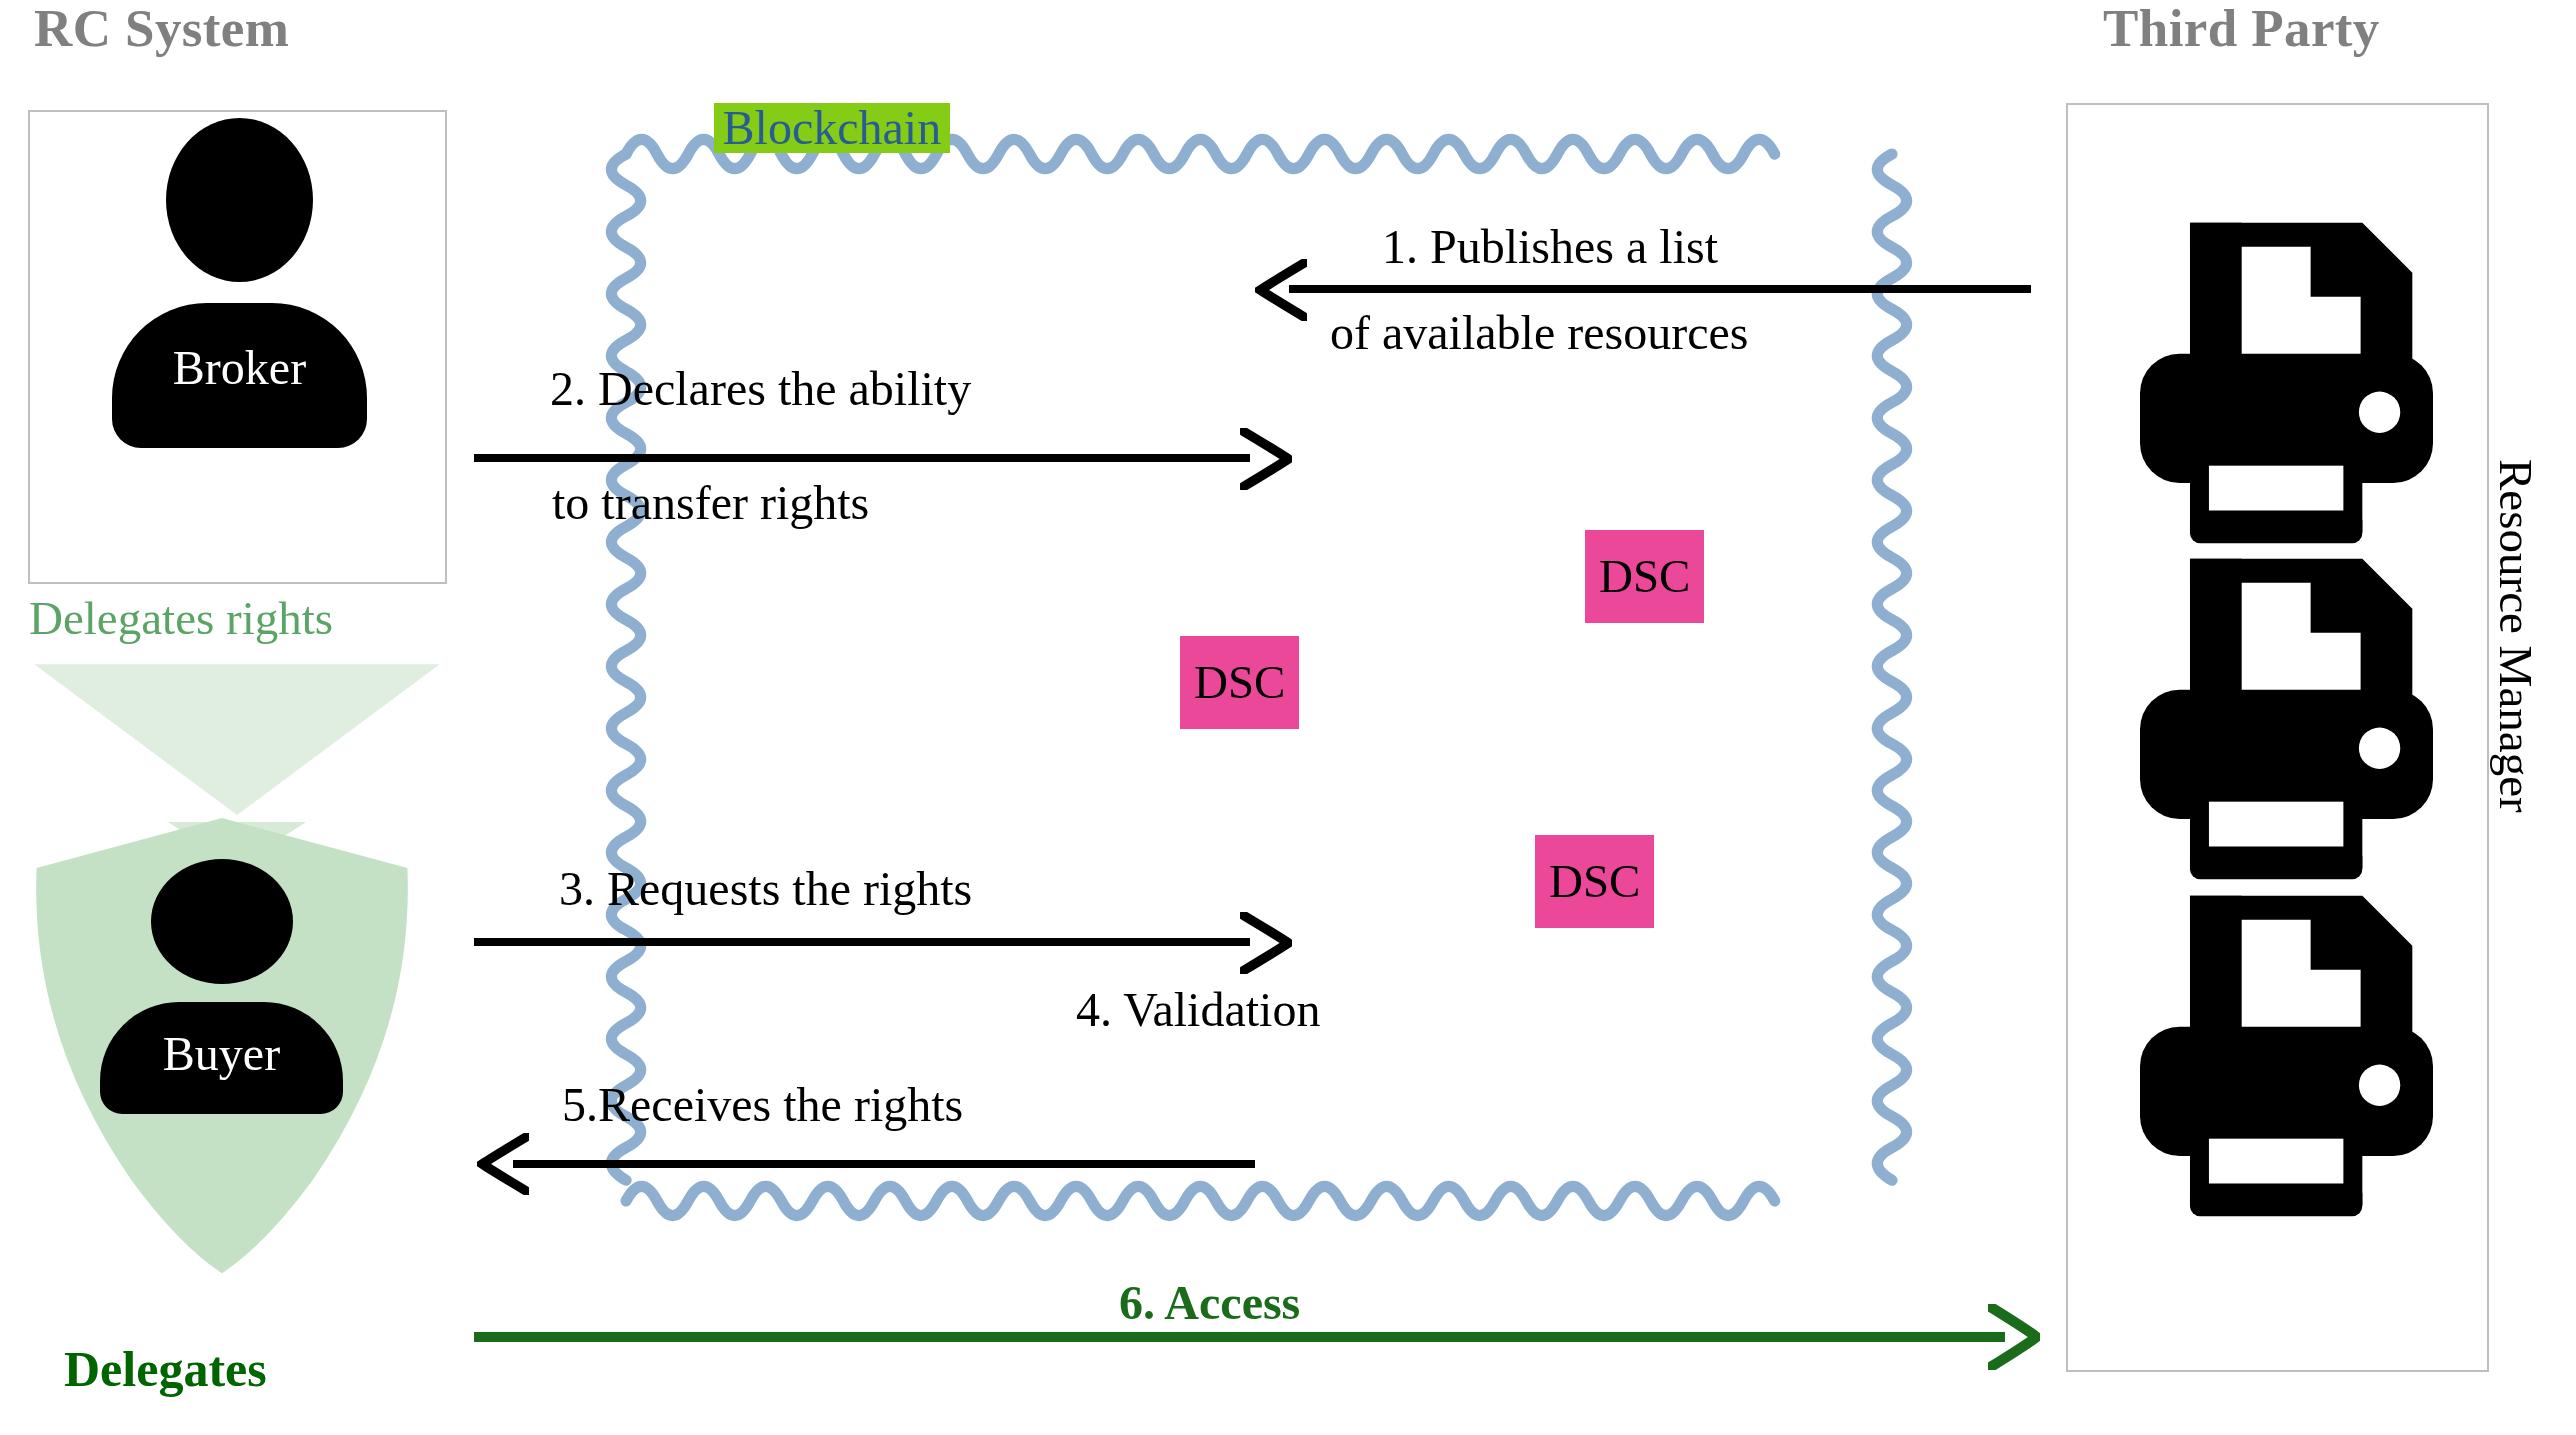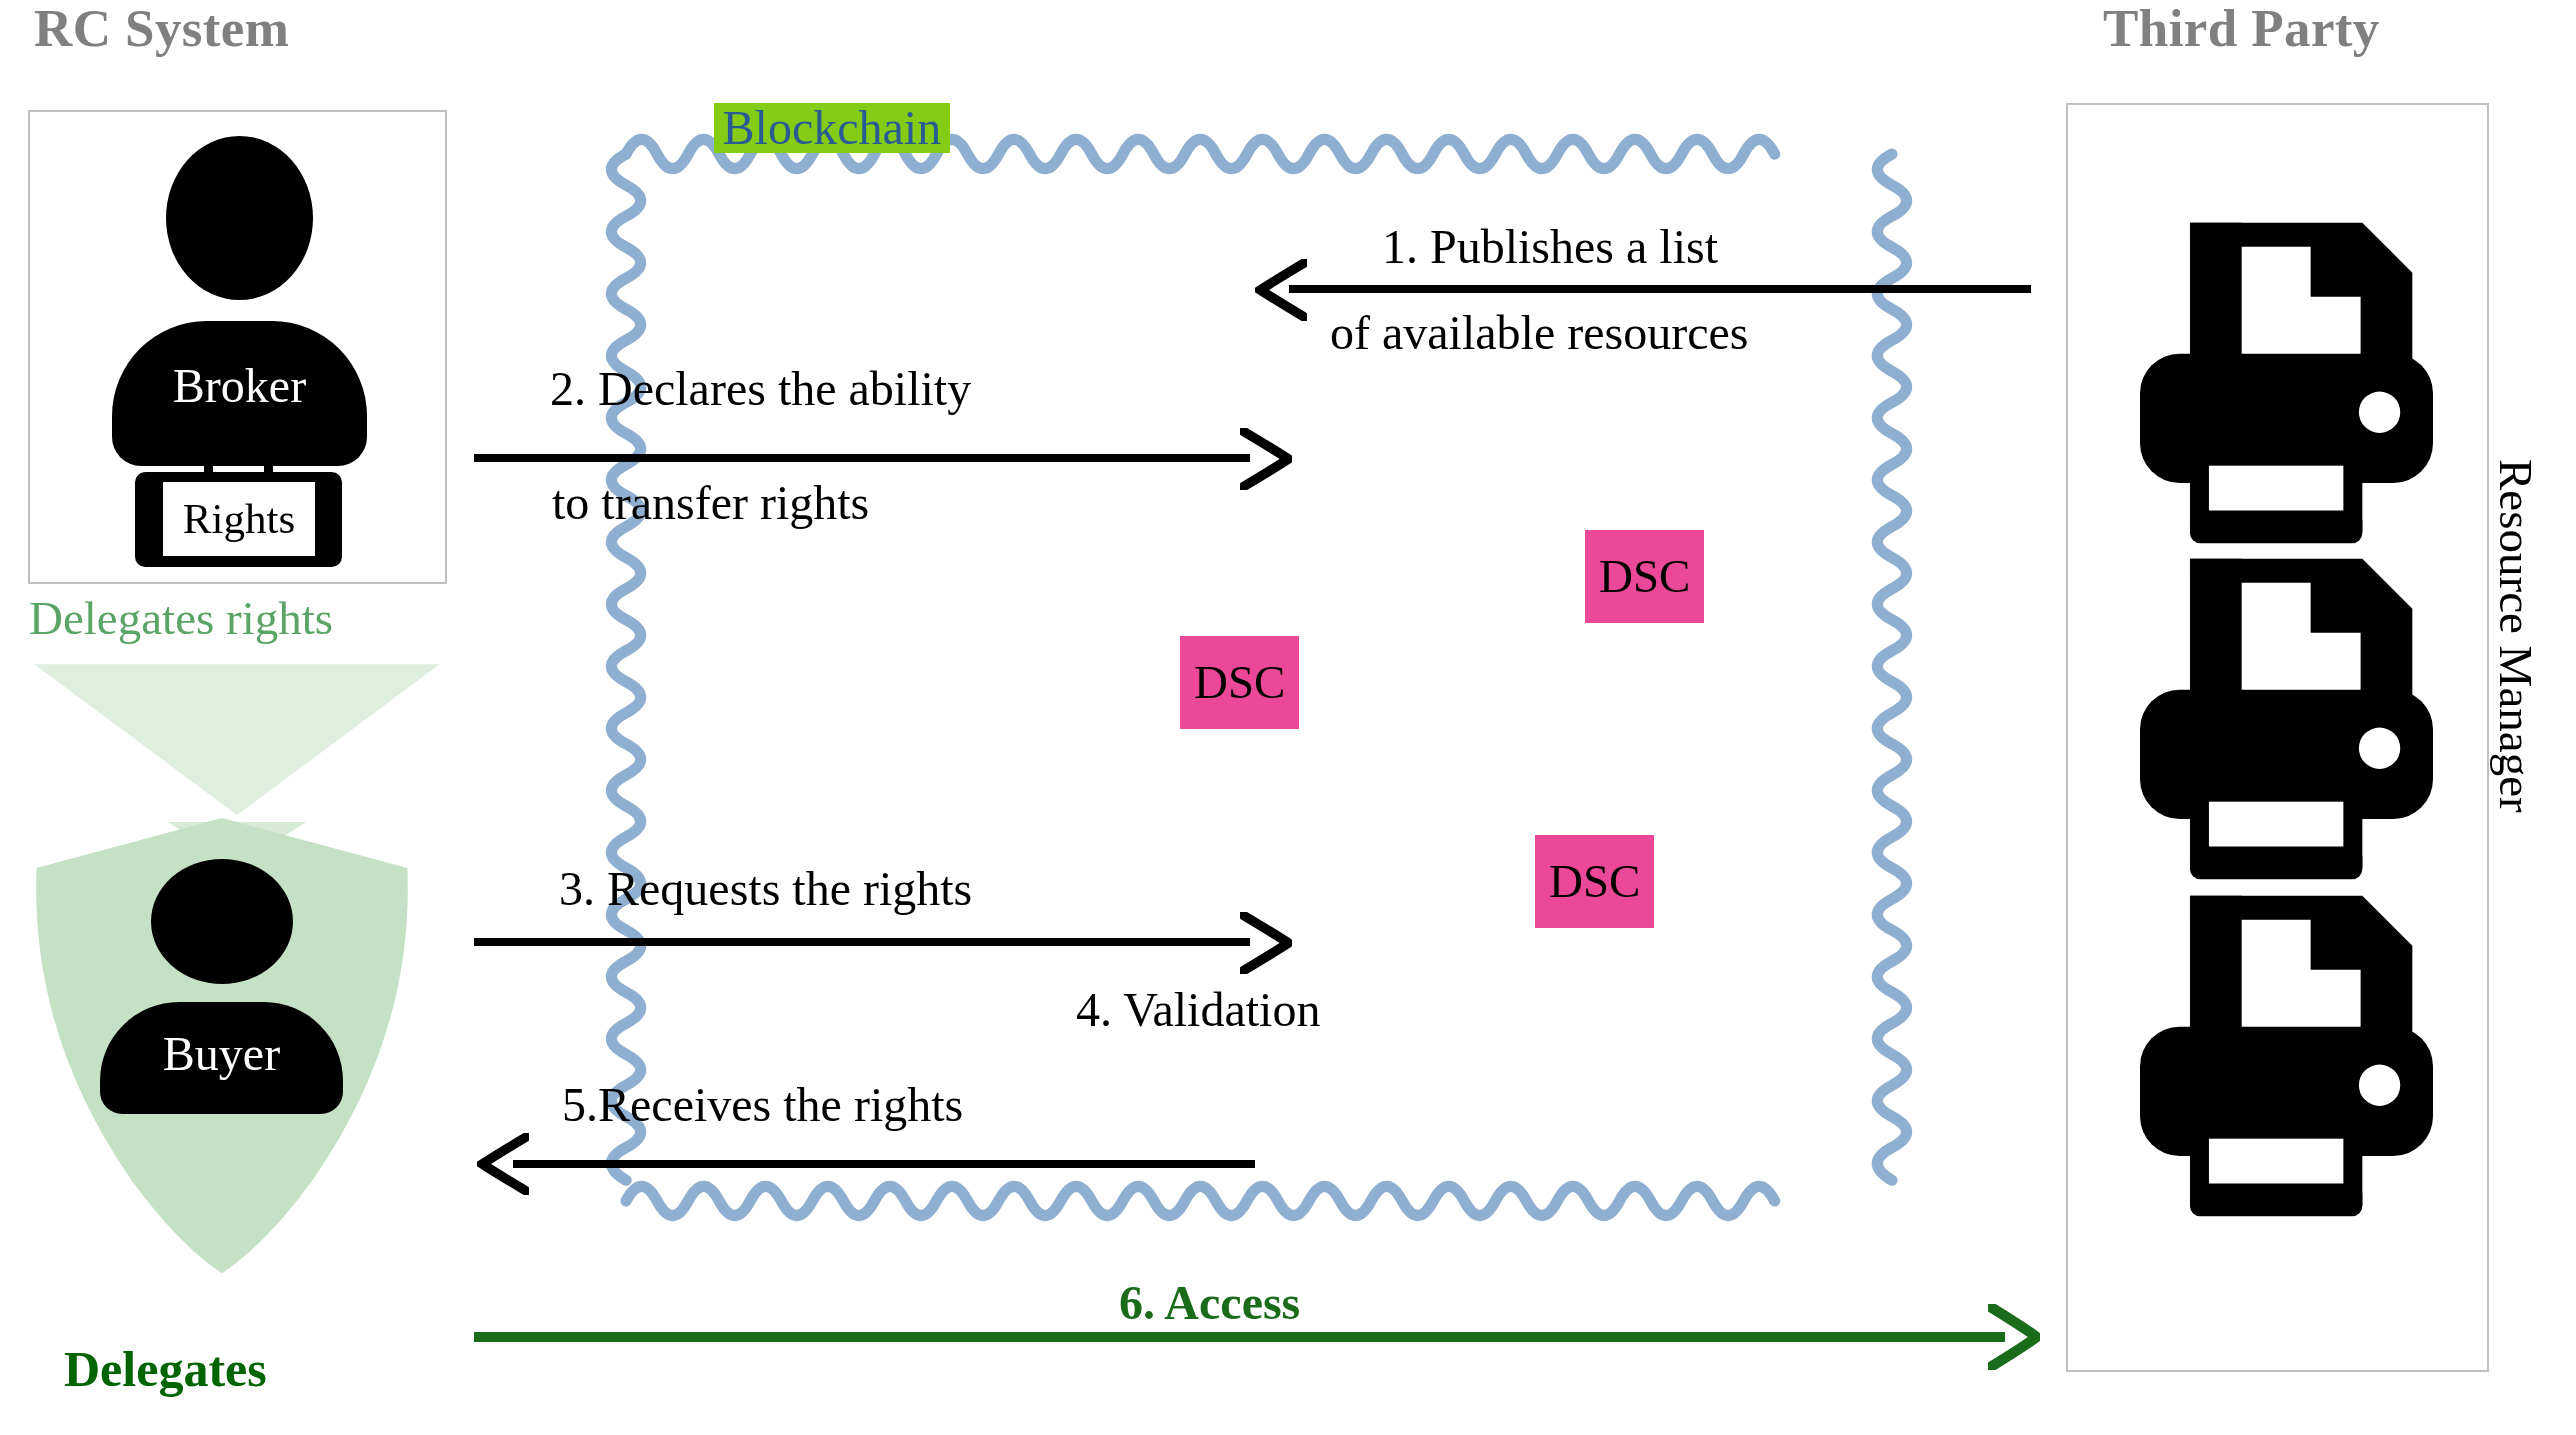--- a/index.html
+++ b/index.html
@@ -72,33 +72,26 @@
 </style>
 </head>
 <body>
 
 <div class="stage">
 
   <div class="abs panel-title" style="left:34px;top:1.7px;">RC System</div>
 
   <div class="abs party-box" style="left:28px;top:110px;width:419px;height:474px;"></div>
 
-  <div class="person" style="left:28px;top:114px;width:419px;height:474px;">
+  <div class="person" style="left:28px;top:96px;width:419px;height:474px;">
     <div class="head" style="left:138px;top:21.6px;width:147px;height:164px;"></div>
     <div class="body" style="left:84px;top:207px;width:255px;height:145px;border-radius:95px 95px 29px 29px;">
       <div class="body-label" style="top:41px;">Broker</div>
     </div>
 
-    <div class="case" style="left:107px;top:349px;width:207px;height:103px;">
-      <div class="abs" style="left:69px;top:-15.5px;width:69px;height:31px;border:9.5px solid #000;border-bottom:none;border-radius:17px 17px 0 0;box-sizing:border-box;"></div>
-      <div class="abs" style="left:0;top:8.6px;width:207px;height:95px;background:#000;border-radius:10.3px;"></div>
-      <div class="abs" style="left:28px;top:19px;width:152px;height:74px;background:#fff;">
-        <div class="case-label" style="top:14.7px;">Rights</div>
-      </div>
-    </div>
   </div>
 
   <div class="delegate-note" style="left:29px;top:595px;">Delegates rights</div>
 
   <svg class="abs" style="left:17px;top:664px;" width="440" height="203" viewBox="0 0 510 235">
     <polygon points="20,0 490,0 255,175" fill="#e0eee0"></polygon>
     <polygon points="175,183 335,183 255,235" fill="#d7ead7"></polygon>
   </svg>
 
   <svg class="abs" style="left:28px;top:818px;" width="388" height="457" viewBox="0 0 450 530">

